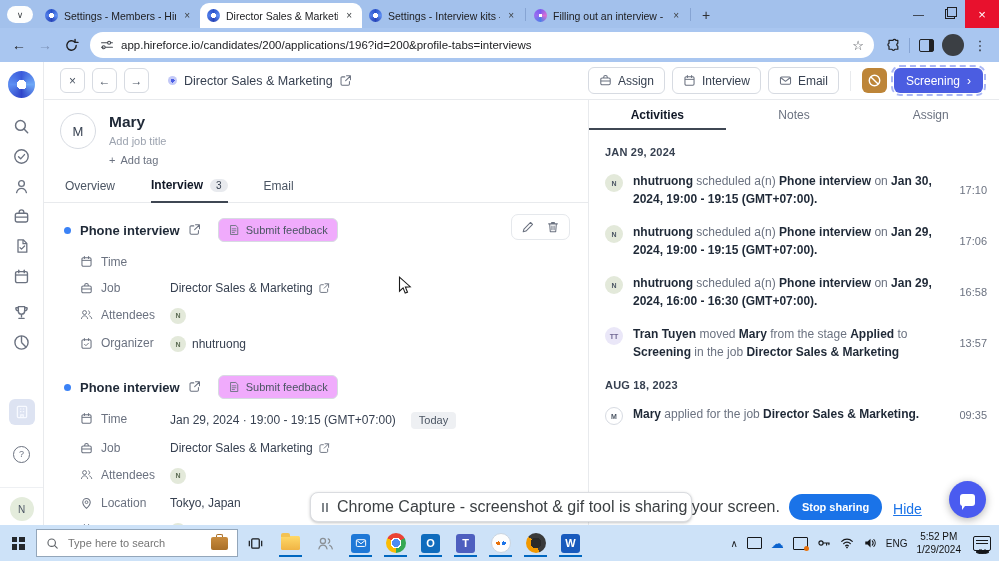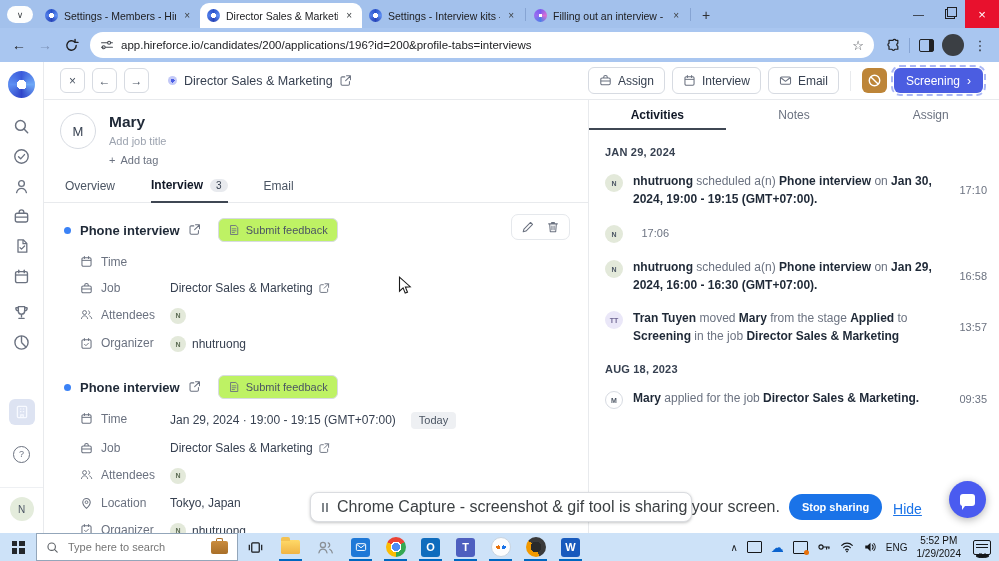--- a/index.html
+++ b/index.html
@@ -69,21 +69,21 @@
   .pjob{font-size:11px;color:#9ca3af;margin-top:4px;}
   .ptag{font-size:11px;color:#6b7280;margin-top:7px;display:flex;align-items:center;gap:5px;}
   .ptabs{display:flex;gap:36px;margin:12px 0 0 -16px;padding-left:21px;border-bottom:1px solid #e8eaed;}
   .ptab{font-size:12px;color:#4b5563;padding-bottom:9px;display:flex;gap:7px;align-items:center;}
   .ptab.active{color:#111827;font-weight:700;border-bottom:2px solid #3f4753;margin-bottom:-1px;}
   .pbadge{background:#e8eaee;border-radius:9px;font-size:10px;padding:1px 6px;color:#374151;font-weight:400;}
   .card{margin-top:15px;position:relative;}
   .chead{display:flex;align-items:center;gap:9px;}
   .dot{width:7px;height:7px;border-radius:50%;background:#3b82f6;margin-left:4px;flex:none;}
   .ctitle{font-size:13px;font-weight:700;color:#1f2937;}
-  .chip{display:flex;align-items:center;gap:6px;border:1px solid #d7dbe2;border-radius:6px;height:22px;padding:0 9px;font-size:11px;color:#4b5563;background:#bef264;margin-left:8px;}
+  .chip{display:flex;align-items:center;gap:6px;border:1px solid #d7dbe2;border-radius:6px;height:22px;padding:0 9px;font-size:11px;color:#4b5563;background:#f0abfc;margin-left:8px;}
   .cactions{position:absolute;right:18px;top:-4px;display:flex;align-items:center;gap:11px;border:1px solid #e5e8ec;border-radius:7px;padding:5px 9px;color:#6b7280;background:#fff;}
   .crow{display:flex;align-items:flex-start;margin-top:12.5px;padding-left:20px;font-size:12px;}
   .clab{display:flex;align-items:center;gap:8px;width:90px;color:#6b7280;flex:none;}
   .cval{color:#374151;display:flex;align-items:center;gap:6px;}
   .today{background:#eef0f3;border-radius:4px;padding:2.5px 8px;font-size:11px;color:#4b5563;margin-left:9px;}
   .nchip{width:16px;height:16px;border-radius:50%;background:#e3e9da;color:#5b6b52;font-size:7px;display:flex;align-items:center;justify-content:center;font-weight:700;flex:none;}
 
   
   .rpanel{position:absolute;left:588px;top:100px;right:0;bottom:28px;border-left:1px solid #e8eaed;background:#fff;overflow:hidden;}
   .rtabs{display:flex;height:30px;}
@@ -106,21 +106,21 @@
   .pauseic{display:flex;gap:2px;}
   .pauseic span{width:2px;height:9px;background:#80868b;}
   .captext{font-size:16px;color:#3c4043;white-space:nowrap;flex:1;}
   .stopbtn{background:#1a73e8;color:#fff;border-radius:15px;font-size:11px;font-weight:700;padding:7px 13px;flex:none;}
   .hidelink{color:#1a73e8;font-size:14px;text-decoration:underline;margin:4px 6px 0 2px;flex:none;}
   .chat{position:absolute;left:949px;top:481px;width:37px;height:37px;border-radius:50%;background:#4a5bf0;box-shadow:0 2px 8px rgba(0,0,0,.3);display:flex;align-items:center;justify-content:center;z-index:5;}
   .chatbubble{width:15px;height:12px;background:#fff;border-radius:3px;position:relative;}
   .chatbubble::after{content:'';position:absolute;left:2px;bottom:-4px;border:4px solid transparent;border-top-color:#fff;border-left-color:#fff;border-width:4px 3px;}
 
   
-  .taskbar{position:absolute;left:0;bottom:0;width:100%;height:28px;background:#cde2f8;display:flex;align-items:center;z-index:6;}
+  .taskbar{position:absolute;left:0;bottom:0;width:100%;height:36px;background:#cde2f8;display:flex;align-items:center;z-index:6;}
   .tbstart{width:36px;height:28px;display:flex;align-items:center;justify-content:center;flex:none;}
   .winlogo{width:13px;height:13px;display:grid;grid-template-columns:1fr 1fr;grid-template-rows:1fr 1fr;gap:1.5px;}
   .winlogo span{background:#23272b;}
   .tbsearch{width:202px;height:28px;background:#fff;border:1px solid #93a6ba;display:flex;align-items:center;gap:7px;padding:0 9px;box-sizing:border-box;flex:none;}
   .tbsearch input{border:none;outline:none;flex:1;font-size:11px;color:#5f6368;font-family:"Liberation Sans",sans-serif;background:transparent;min-width:0;}
   .workbrief{width:17px;height:13px;background:linear-gradient(#c98c3e,#a96f28);border-radius:2px;position:relative;flex:none;}
   .workbrief::before{content:'';position:absolute;top:-3px;left:5px;width:7px;height:3px;border:1.5px solid #a96f28;border-bottom:none;border-radius:2px 2px 0 0;box-sizing:border-box;}
   .tbi{width:35px;height:28px;display:flex;align-items:center;justify-content:center;position:relative;flex:none;}
   .uline{position:absolute;bottom:0;left:6px;right:6px;height:2px;background:#0067c0;}
   .folder{width:19px;height:14px;background:linear-gradient(#ffd968,#f0b445);border-radius:1.5px;position:relative;}
@@ -646,20 +646,21 @@
     <div class="rbody">
       <div class="agroup">
         <div class="gdate">JAN 29, 2024</div>
         <div class="aitem">
           <span class="aav n">N</span>
           <span class="atext"><span class="bseg">nhutruong</span><span> scheduled a(n) </span><span class="bseg">Phone interview</span><span> on </span><span class="bseg">Jan 30, 2024, 19:00 - 19:15 (GMT+07:00).</span></span>
           <span class="atime">17:10</span>
         </div>
         <div class="aitem">
           <span class="aav n">N</span>
+          <span class="atext"><span class="bseg">nhutruong</span><span> scheduled a(n) </span><span class="bseg">Phone interview</span><span> on </span><span class="bseg">Jan 29, 2024, 19:00 - 19:15 (GMT+07:00).</span></span>
           <span class="atime">17:06</span>
         </div>
         <div class="aitem">
           <span class="aav n">N</span>
           <span class="atext"><span class="bseg">nhutruong</span><span> scheduled a(n) </span><span class="bseg">Phone interview</span><span> on </span><span class="bseg">Jan 29, 2024, 16:00 - 16:30 (GMT+07:00).</span></span>
           <span class="atime">16:58</span>
         </div>
       </div>
       <div class="agroup">
         <div class="aitem">

